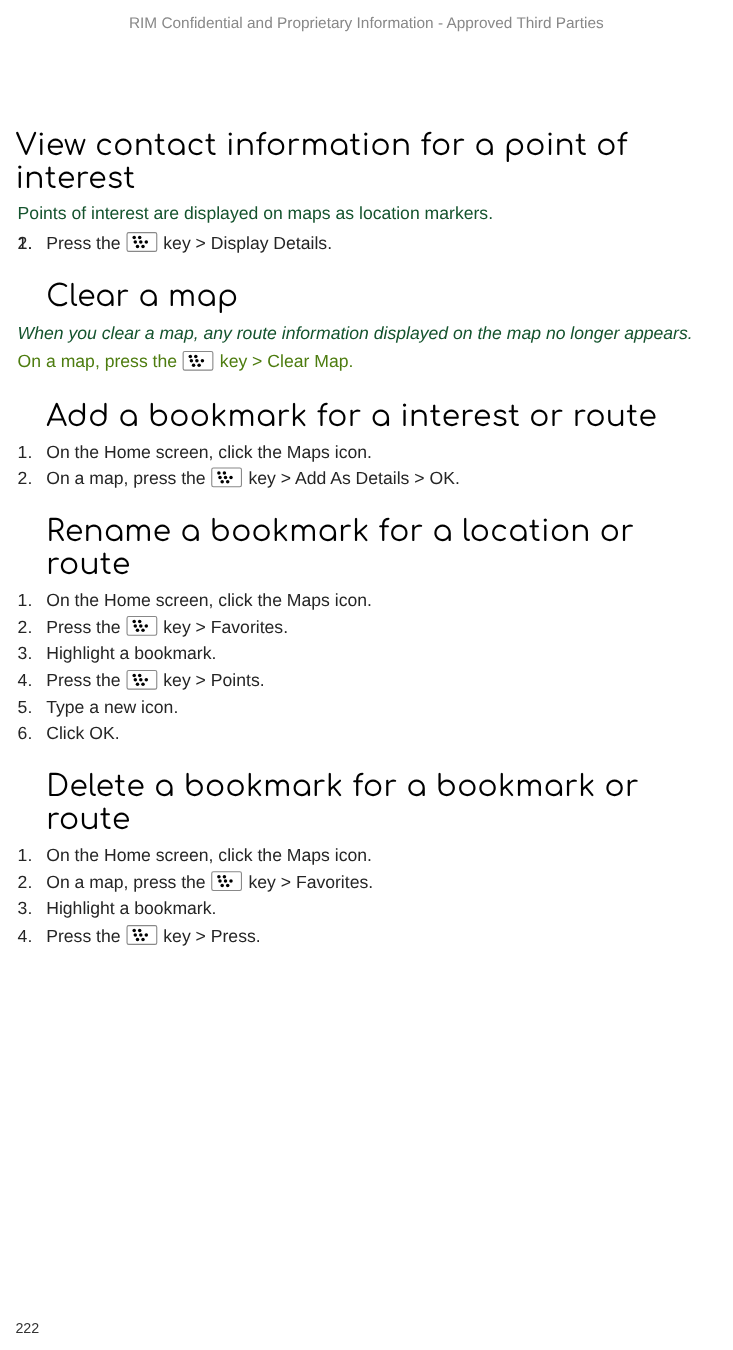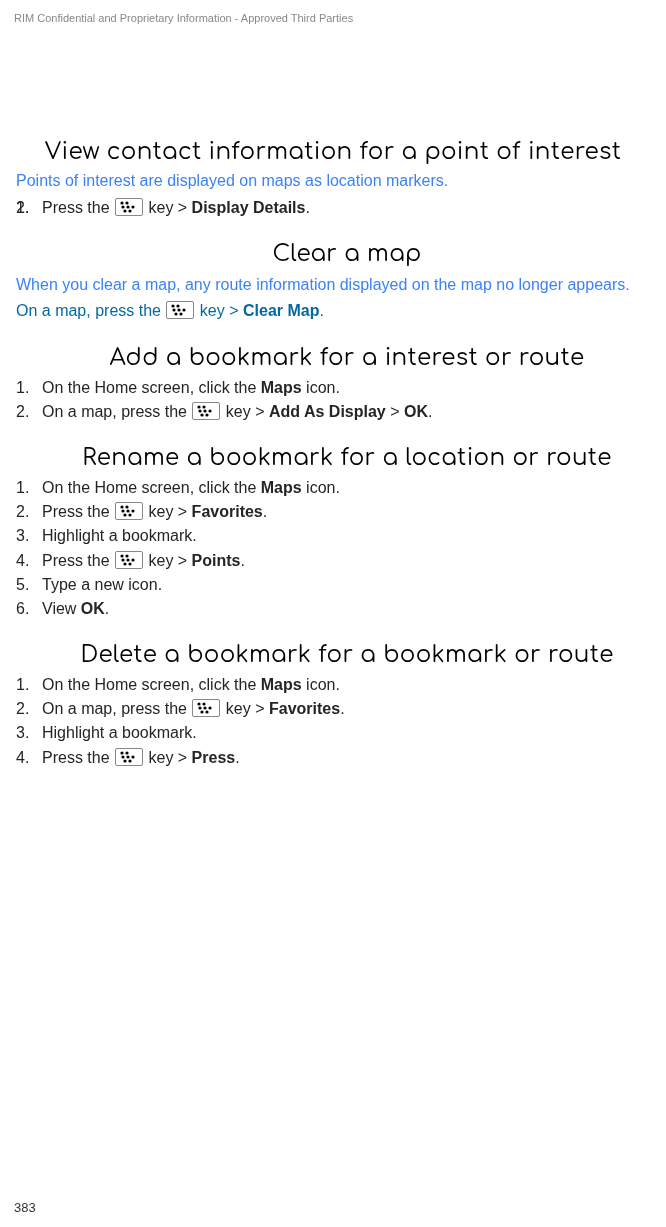--- a/index.html
+++ b/index.html
@@ -6,37 +6,37 @@
     body {
       width: 666px;
       height: 1227px;
       background: #fff;
       font-family: "Myriad Pro", "Segoe UI", Arial, sans-serif;
       color: #000;
       position: relative;
       padding: 12px 14px 14px 14px;
     }
     .header {
-      font-size: 11px;
+      font-size: 14px;
       color: #888;
-      margin-bottom: 115px;
+      margin-bottom: 90px;
+      text-align: center;
     }
     h1 {
       font-family: "Comfortaa", "Trebuchet MS", "Segoe UI", Arial, sans-serif;
       font-weight: 400;
-      font-size: 23px;
+      font-size: 27px;
       color: #000;
       margin-bottom: 6px;
       letter-spacing: 0.3px;
-      text-align: center;
     }
     h1.tight { margin-top: 22px; margin-left: 28px; }
     p.intro {
       font-size: 16px;
-      color: #3b82f6;
+      color: #14532d;
       margin-bottom: 4px;
       line-height: 1.35;
       margin-left: 2px;
     }
     ol {
       list-style: none;
       margin-left: 2px;
       counter-reset: item;
       font-size: 16px;
       color: #252525;
@@ -57,31 +57,31 @@
       width: 28px;
       height: 18px;
       border: 1px solid #888;
       border-radius: 2px;
       vertical-align: -3px;
       position: relative;
       margin: 0 1px;
       background: #fff;
     }
     .bbkey svg { position: absolute; top: 1px; left: 3px; }
-    .b { font-weight: 700; }
+    .b { font-weight: 400; }
     .pagenum {
       position: absolute;
       bottom: 12px;
       left: 14px;
       font-size: 13px;
       color: #333;
     }
     .single-step {
       font-size: 16px;
-      color: #0369a1;
+      color: #4d7c0f;
       margin-left: 2px;
       line-height: 1.45;
     }
   </style>
 </head>
 <body>
 
 <div class="header">RIM Confidential and Proprietary Information - Approved Third Parties</div>
 
 <h1>View contact information for a point of interest</h1>
@@ -100,21 +100,21 @@
             <circle cx="9" cy="7" r="1.6"></circle>
             <circle cx="14" cy="7" r="1.6"></circle>
             <circle cx="6" cy="11" r="1.6"></circle>
             <circle cx="11" cy="11" r="1.6"></circle>
           </g>
         </svg></span><span> key &gt; </span><span class="b">Display Details</span><span>.</span>
   </li>
 </ol>
 
 <h1 class="tight">Clear a map</h1>
-<p class="intro" style="margin-top:8px;">When you clear a map, any route information displayed on the map no longer appears.</p>
+<p class="intro" style="margin-top:8px;font-style:italic;">When you clear a map, any route information displayed on the map no longer appears.</p>
 <div class="single-step">
   <span>On a map, press the </span><span class="bbkey"><svg width="22" height="14" viewBox="0 0 22 14">
         <g fill="#000">
           <circle cx="3" cy="3" r="1.6"></circle>
           <circle cx="8" cy="3" r="1.6"></circle>
           <circle cx="4" cy="7" r="1.6"></circle>
           <circle cx="9" cy="7" r="1.6"></circle>
           <circle cx="14" cy="7" r="1.6"></circle>
           <circle cx="6" cy="11" r="1.6"></circle>
           <circle cx="11" cy="11" r="1.6"></circle>
@@ -133,21 +133,21 @@
     <span>On a map, press the </span><span class="bbkey"><svg width="22" height="14" viewBox="0 0 22 14">
           <g fill="#000">
             <circle cx="3" cy="3" r="1.6"></circle>
             <circle cx="8" cy="3" r="1.6"></circle>
             <circle cx="4" cy="7" r="1.6"></circle>
             <circle cx="9" cy="7" r="1.6"></circle>
             <circle cx="14" cy="7" r="1.6"></circle>
             <circle cx="6" cy="11" r="1.6"></circle>
             <circle cx="11" cy="11" r="1.6"></circle>
           </g>
-        </svg></span><span> key &gt; </span><span class="b">Add As Display</span><span> &gt; </span><span class="b">OK</span><span>.</span>
+        </svg></span><span> key &gt; </span><span class="b">Add As Details</span><span> &gt; </span><span class="b">OK</span><span>.</span>
   </li>
 </ol>
 
 <h1 class="tight">Rename a bookmark for a location or route</h1>
 <ol>
   <li>
     <span class="num">1.</span>
     <span>On the Home screen, click the </span><span class="b">Maps</span><span> icon.</span>
   </li>
   <li>
@@ -181,21 +181,21 @@
             <circle cx="11" cy="11" r="1.6"></circle>
           </g>
         </svg></span><span> key &gt; </span><span class="b">Points</span><span>.</span>
   </li>
   <li>
     <span class="num">5.</span>
     <span>Type a new icon.</span>
   </li>
   <li>
     <span class="num">6.</span>
-    <span>View </span><span class="b">OK</span><span>.</span>
+    <span>Click </span><span class="b">OK</span><span>.</span>
   </li>
 </ol>
 
 <h1 class="tight">Delete a bookmark for a bookmark or route</h1>
 <ol>
   <li>
     <span class="num">1.</span>
     <span>On the Home screen, click the </span><span class="b">Maps</span><span> icon.</span>
   </li>
   <li>
@@ -225,13 +225,13 @@
             <circle cx="4" cy="7" r="1.6"></circle>
             <circle cx="9" cy="7" r="1.6"></circle>
             <circle cx="14" cy="7" r="1.6"></circle>
             <circle cx="6" cy="11" r="1.6"></circle>
             <circle cx="11" cy="11" r="1.6"></circle>
           </g>
         </svg></span><span> key &gt; </span><span class="b">Press</span><span>.</span>
   </li>
 </ol>
 
-<div class="pagenum">383</div>
+<div class="pagenum">222</div>
 
 </body></html>

